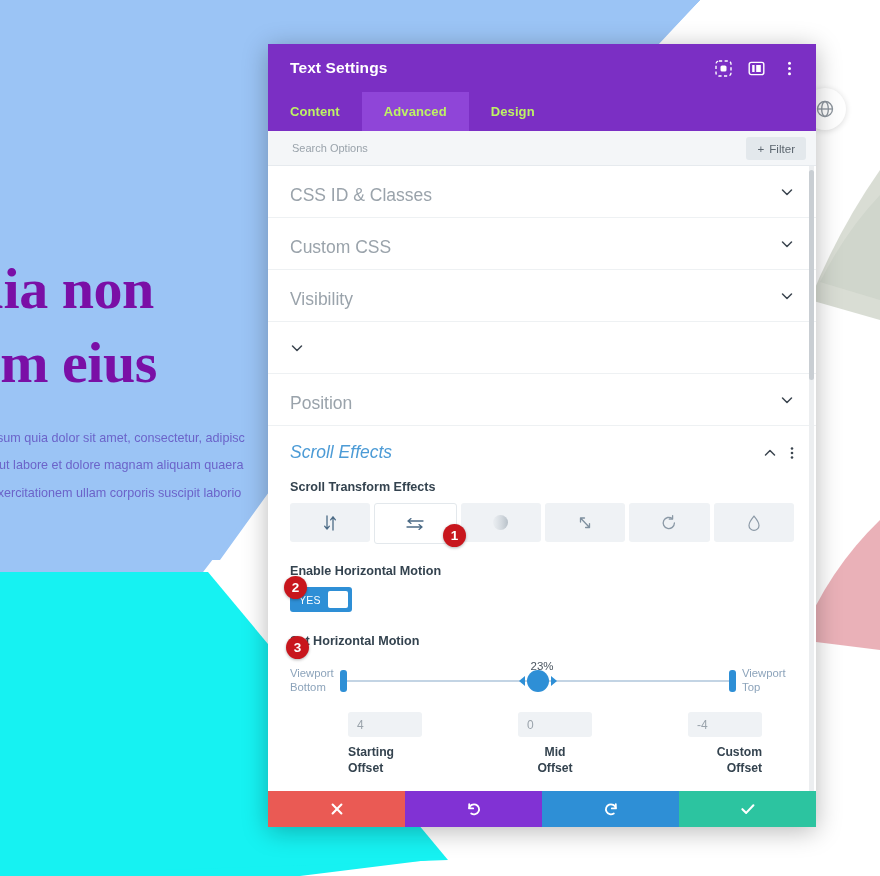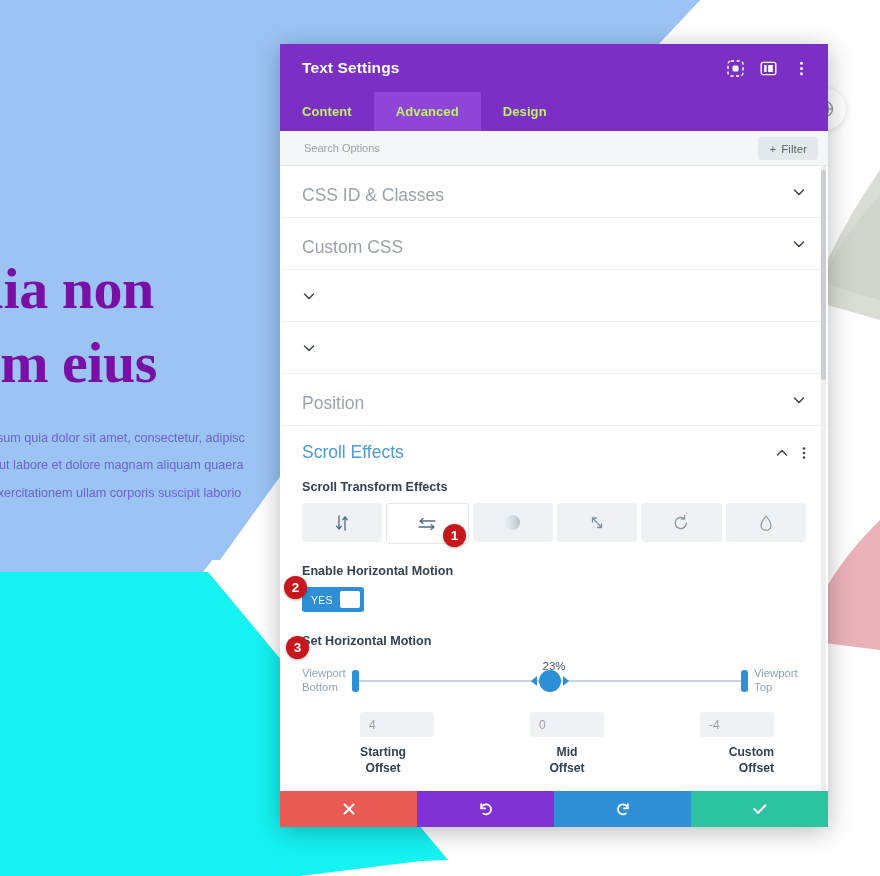--- a/index.html
+++ b/index.html
@@ -41,21 +41,21 @@
   .globe-badge{
     position:absolute;left:804px;top:88px;
     width:42px;height:42px;border-radius:50%;
     background:#fff;
     box-shadow:0 1px 6px rgba(0,0,0,.14);
     display:flex;align-items:center;justify-content:center;
   }
 
   
   .modal{
-    position:absolute;left:280px;top:44px;
+    position:absolute;left:268px;top:44px;
     width:548px;height:783px;
     background:#fff;
     box-shadow:0 4px 24px rgba(0,0,0,.28);
     display:flex;flex-direction:column;
     overflow:hidden;
   }
   .modal-header{
     height:48px;background:#7B2FC4;
     display:flex;align-items:center;
     padding:0 18px 0 22px;
@@ -102,21 +102,21 @@
   .acc-row{
     height:51px;border-bottom:1px solid #eef1f3;
     display:flex;align-items:center;padding:0 22px;cursor:pointer;
   }
   .acc-label{flex:1;font-size:17.5px;color:#9aa3ab;font-weight:400;margin-top:8px;}
   .chev{width:14px;height:14px;}
 
   .section{
     padding:16px 22px 0 22px;
   }
-  .section-head{display:flex;align-items:center;margin-bottom:17px;}
+  .section-head{display:flex;align-items:center;margin-bottom:17px;font-style:italic;}
   .section-title{flex:1;font-size:17.5px;color:#4C9BD6;font-weight:400;}
   .section-tools{display:flex;align-items:center;gap:13px;}
 
   .field-label{
     font-size:12.6px;color:#34434f;font-weight:700;margin-bottom:9px;
   }
 
   .effect-row{display:flex;gap:4px;margin-bottom:20px;}
   .effect-btn{
     flex:1;height:39px;background:#eff2f5;border-radius:3px;
@@ -175,21 +175,21 @@
   .offset-col.c3{align-items:flex-end;padding-right:32px;}
   .offset-input{
     width:56px;height:25px;background:#eff2f5;border:none;border-radius:3px;
     font-family:"Liberation Sans",sans-serif;font-size:12px;color:#9aa3ab;
     padding:0 9px;outline:none;
   }
   .offset-name{
     margin-top:7px;font-size:12.2px;color:#34434f;font-weight:700;
     line-height:1.35;text-align:center;
   }
-  .offset-col.c1 .offset-name{text-align:center;}
+  .offset-col.c1 .offset-name{text-align:left;}
   .offset-col.c3 .offset-name{text-align:right;}
 
   .vscroll{
     position:absolute;right:2px;top:4px;width:5px;height:210px;
     background:#c9ced3;border-radius:3px;
   }
   .vscroll-trough{
     position:absolute;right:2px;top:0;bottom:0;width:5px;background:#eceef0;
   }
 
@@ -312,20 +312,21 @@
             <path d="M2.5 5 L7 9.5 L11.5 5" fill="none" stroke="#3c4650" stroke-width="1.5" stroke-linecap="round" stroke-linejoin="round"></path>
           </svg>
         </div>
         <div class="acc-row">
           <div class="acc-label">Custom CSS</div>
           <svg class="chev" viewBox="0 0 14 14">
             <path d="M2.5 5 L7 9.5 L11.5 5" fill="none" stroke="#3c4650" stroke-width="1.5" stroke-linecap="round" stroke-linejoin="round"></path>
           </svg>
         </div>
         <div class="acc-row">
+          <div class="acc-label">Visibility</div>
           <svg class="chev" viewBox="0 0 14 14">
             <path d="M2.5 5 L7 9.5 L11.5 5" fill="none" stroke="#3c4650" stroke-width="1.5" stroke-linecap="round" stroke-linejoin="round"></path>
           </svg>
         </div>
         <div class="acc-row">
           <svg class="chev" viewBox="0 0 14 14">
             <path d="M2.5 5 L7 9.5 L11.5 5" fill="none" stroke="#3c4650" stroke-width="1.5" stroke-linecap="round" stroke-linejoin="round"></path>
           </svg>
         </div>
         <div class="acc-row">

